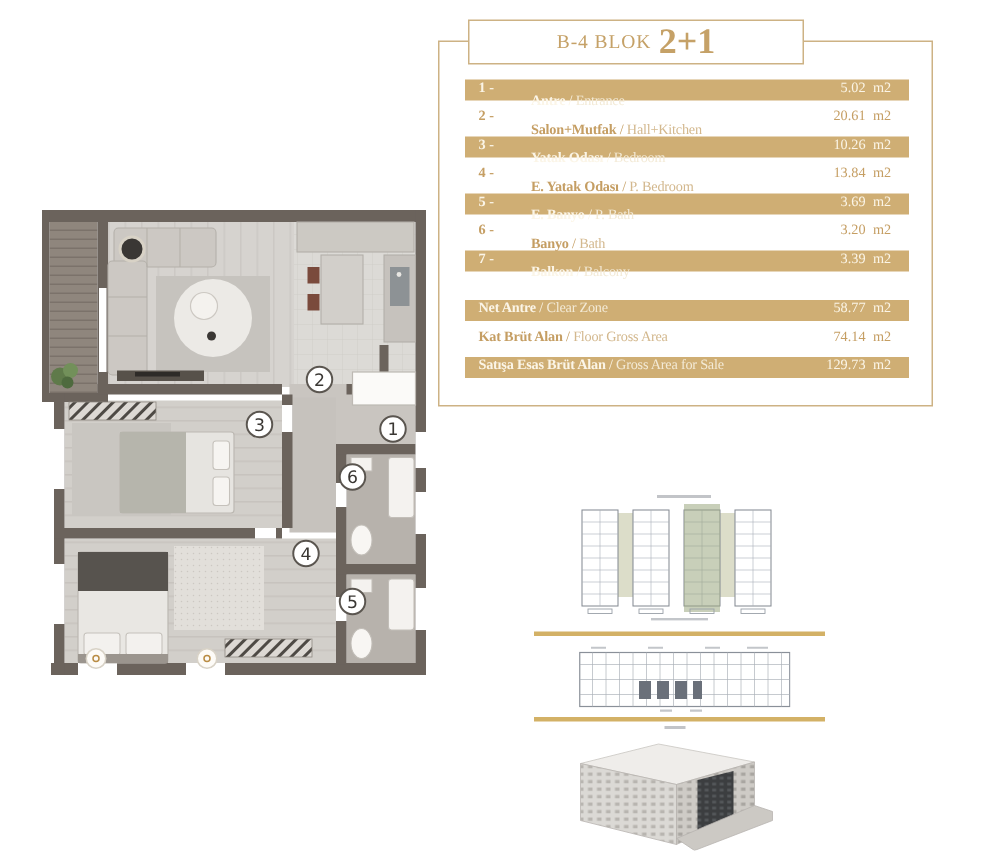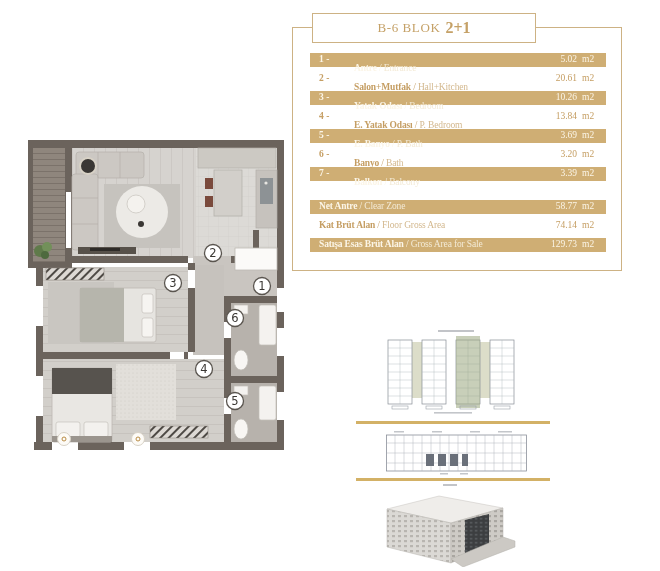--- a/index.html
+++ b/index.html
@@ -5,21 +5,21 @@
   html,body{margin:0;padding:0;background:#fff;}
   #stage{position:relative;width:660px;height:571px;background:#ffffff;overflow:hidden;
          font-family:"Liberation Serif", serif;}
   
   .frame{position:absolute;left:292px;top:27px;width:328px;height:242px;
          border:1px solid #cdb284;background:#fff;}
   .header-box{position:absolute;left:312px;top:13px;width:222px;height:28px;
          border:1px solid #cdb284;background:#fff;display:flex;align-items:center;
          justify-content:center;gap:5px;color:#c5a167;letter-spacing:.6px;}
   .header-box .h-small{font-size:13px;}
-  .header-box .h-big{font-size:16px;font-weight:bold;letter-spacing:0;text-align:center;}
+  .header-box .h-big{font-size:24px;font-weight:bold;letter-spacing:0;text-align:center;}
   .rows{position:absolute;left:310px;top:53px;width:296px;}
   .totals{position:absolute;left:310px;top:200px;width:296px;}
   .row{display:flex;align-items:center;height:13.5px;margin-bottom:5.5px;
        font-size:9.5px;line-height:13.5px;white-space:nowrap;}
   .row .num{width:22px;padding-left:9px;font-weight:bold;}
   .row .label{flex:1;letter-spacing:-0.15px;padding-left:9px;}
   .rows .row .label{padding-left:13px;margin-top:17px;}
   .row .tr{font-weight:bold;}
   .row .area{width:44px;text-align:right;font-family:Liberation Serif, serif;}
   .row .unit{width:24px;padding-left:5px;}
@@ -204,21 +204,21 @@
       <g>
         <circle cx="207" cy="265" r="8.5" fill="#fff" stroke="#5a554f" stroke-width="1.3"></circle>
         <text x="207" y="269">5</text>
       </g>
     </g>
   </svg>
 
   <div class="frame"></div>
 
   <div class="header-box">
-    <span class="h-small">B-6 BLOK</span>
+    <span class="h-small">B-4 BLOK</span>
     <span class="h-big">2+1</span>
   </div>
 
   <div class="rows">
     <div class="row hl">
       <span class="num">1 -</span>
       <span class="label"><span class="tr">Antre</span> <span class="sep">/</span> <span class="en">Entrance</span></span>
       <span class="area">5.02</span>
       <span class="unit">m2</span>
     </div>

